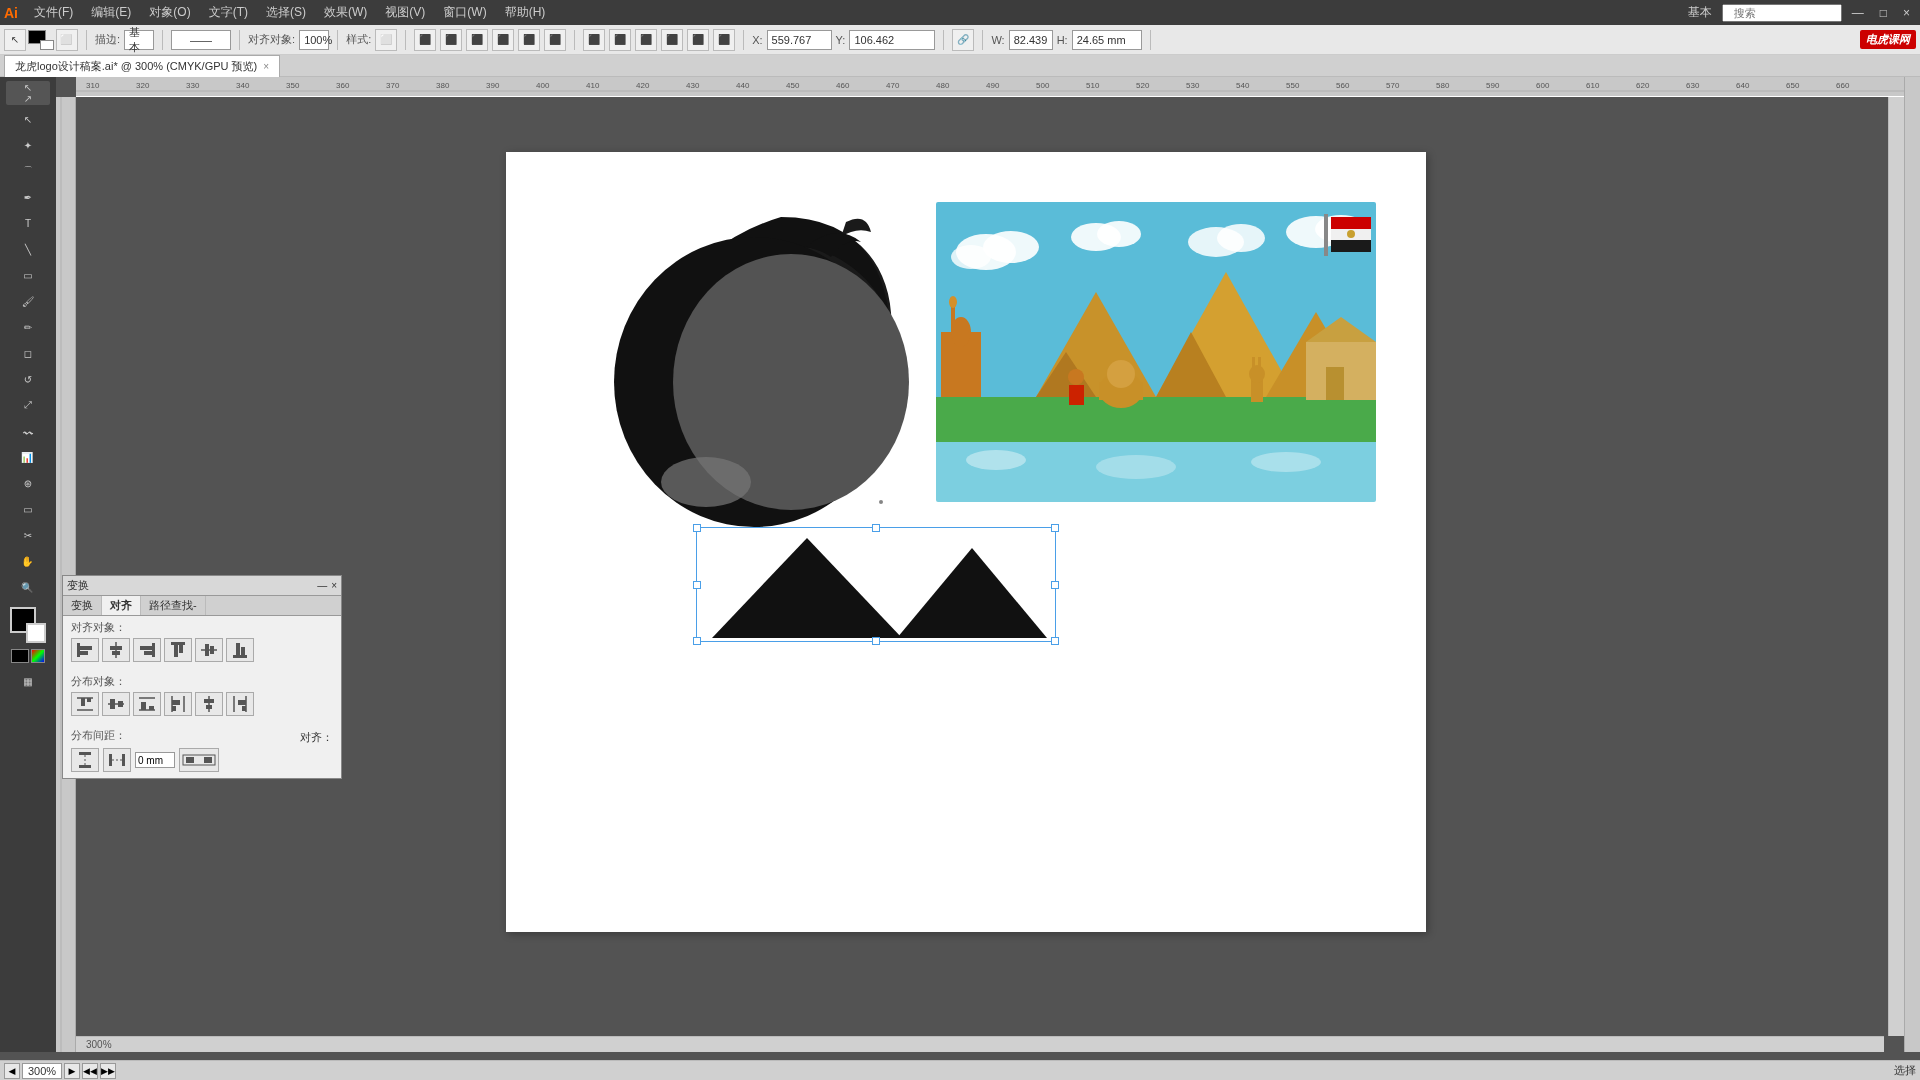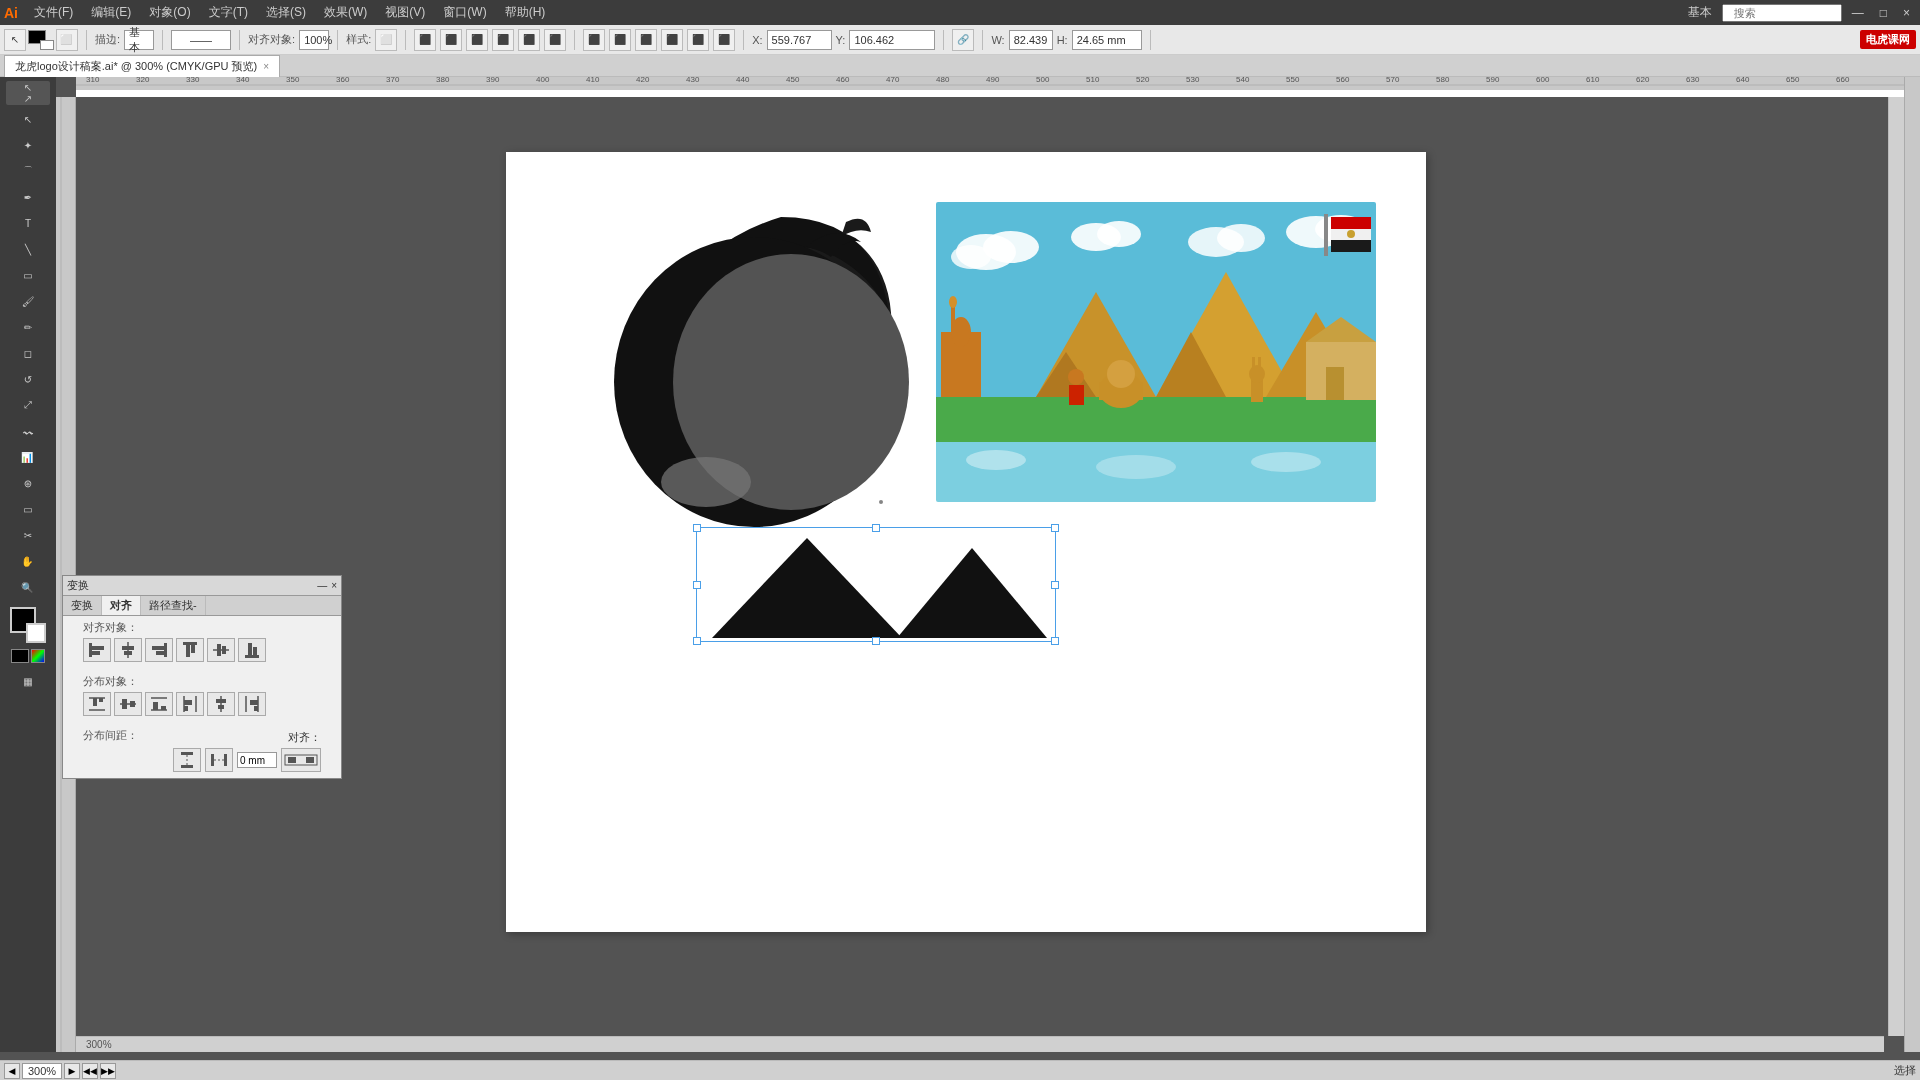--- a/index.html
+++ b/index.html
@@ -66,25 +66,25 @@
 
     
     #align-panel {
       position: absolute; top: 540px; left: 60px; width: 280px;
       background: #f0f0f0; border: 1px solid #999; font-size: 11px; z-index: 10;
     }
     .panel-header { background: #d8d8d8; height: 20px; display: flex; align-items: center; padding: 0 4px; border-bottom: 1px solid #999; }
     .panel-tabs { display: flex; background: #d0d0d0; border-bottom: 1px solid #999; }
     .panel-tab { padding: 2px 8px; cursor: pointer; font-size: 11px; border-right: 1px solid #bbb; }
     .panel-tab-active { background: #f0f0f0; font-weight: bold; }
-    .panel-section { padding: 4px 20px; }
+    .panel-section { padding: 4px 8px; }
     .panel-section-label { color: #555; font-size: 11px; margin-bottom: 3px; }
     .panel-buttons { display: flex; gap: 3px; flex-wrap: wrap; margin-bottom: 4px; }
     .panel-btn { width: 28px; height: 24px; border: 1px solid #aaa; background: #e8e8e8; display: flex; align-items: center; justify-content: center; cursor: pointer; font-size: 9px; }
-    .panel-row { display: flex; align-items: center; gap: 4px; margin-bottom: 2px; justify-content: flex-end; }
+    .panel-row { display: flex; align-items: center; gap: 4px; margin-bottom: 2px; }
     .panel-input { border: 1px solid #999; width: 40px; height: 16px; font-size: 10px; padding: 0 2px; }
   </style>
 </head>
 <body>
 
 <div id="menu-bar">
   <span class="menu-logo">Ai</span>
   <span class="menu-item">文件(F)</span>
   <span class="menu-item">编辑(E)</span>
   <span class="menu-item">对象(O)</span>
@@ -146,21 +146,21 @@
   <div class="tb-separator"></div>
   <div class="tb-icon-btn">🔗</div>
   <div class="tb-separator"></div>
   <span class="tb-label">W:</span>
   <div class="tb-box" style="width:44px;">82.439</div>
   <span class="tb-label">H:</span>
   <div class="tb-box" style="width:70px;">24.65 mm</div>
   <div class="tb-separator"></div>
 
   <div style="margin-left:auto;display:flex;align-items:center;">
-    <div style="background:#cc0000;color:#fff;font-size:11px;font-weight:bold;padding:2px 6px;border-radius:2px;">电虎课网</div>
+    <div style="background:#cc0000;color:#fff;font-size:11px;font-weight:bold;padding:2px 6px;border-radius:2px;font-style:italic;">电虎课网</div>
   </div>
 </div>
 
 <div id="tab-bar">
   <div class="tab-item">
     <span>龙虎logo设计稿案.ai* @ 300% (CMYK/GPU 预览)</span>
     <span class="tab-close">×</span>
   </div>
 </div>
 
@@ -194,21 +194,21 @@
     </div>
     <div style="display:flex;gap:2px;margin-top:4px;">
       <div style="width:18px;height:14px;background:#000;border:1px solid #888;"></div>
       <div style="width:14px;height:14px;background:linear-gradient(135deg,#f00,#0f0,#00f);border:1px solid #888;"></div>
     </div>
     <div class="lt-btn" style="margin-top:4px;">▦</div>
   </div>
 
   <div id="canvas-area">
 
-    <div id="ruler-top" style="position:absolute;top:0;left:20px;right:0;height:20px;background:#c0c0c0;border-bottom:7px solid #ffffff;overflow:hidden;">
+    <div id="ruler-top" style="position:absolute;top:0;left:20px;right:0;height:20px;background:#c0c0c0;border-bottom:1px solid #ffffff;overflow:hidden;">
       <svg width="100%" height="20">
         <rect width="100%" height="20" fill="#c8c8c8"></rect>
 
         <line x1="0" y1="15" x2="100%" y2="15" stroke="#999" stroke-width="0.5"></line>
         <text x="10" y="12" font-size="8" fill="#555">310</text>
         <text x="60" y="12" font-size="8" fill="#555">320</text>
         <text x="110" y="12" font-size="8" fill="#555">330</text>
         <text x="160" y="12" font-size="8" fill="#555">340</text>
         <text x="210" y="12" font-size="8" fill="#555">350</text>
         <text x="260" y="12" font-size="8" fill="#555">360</text>

